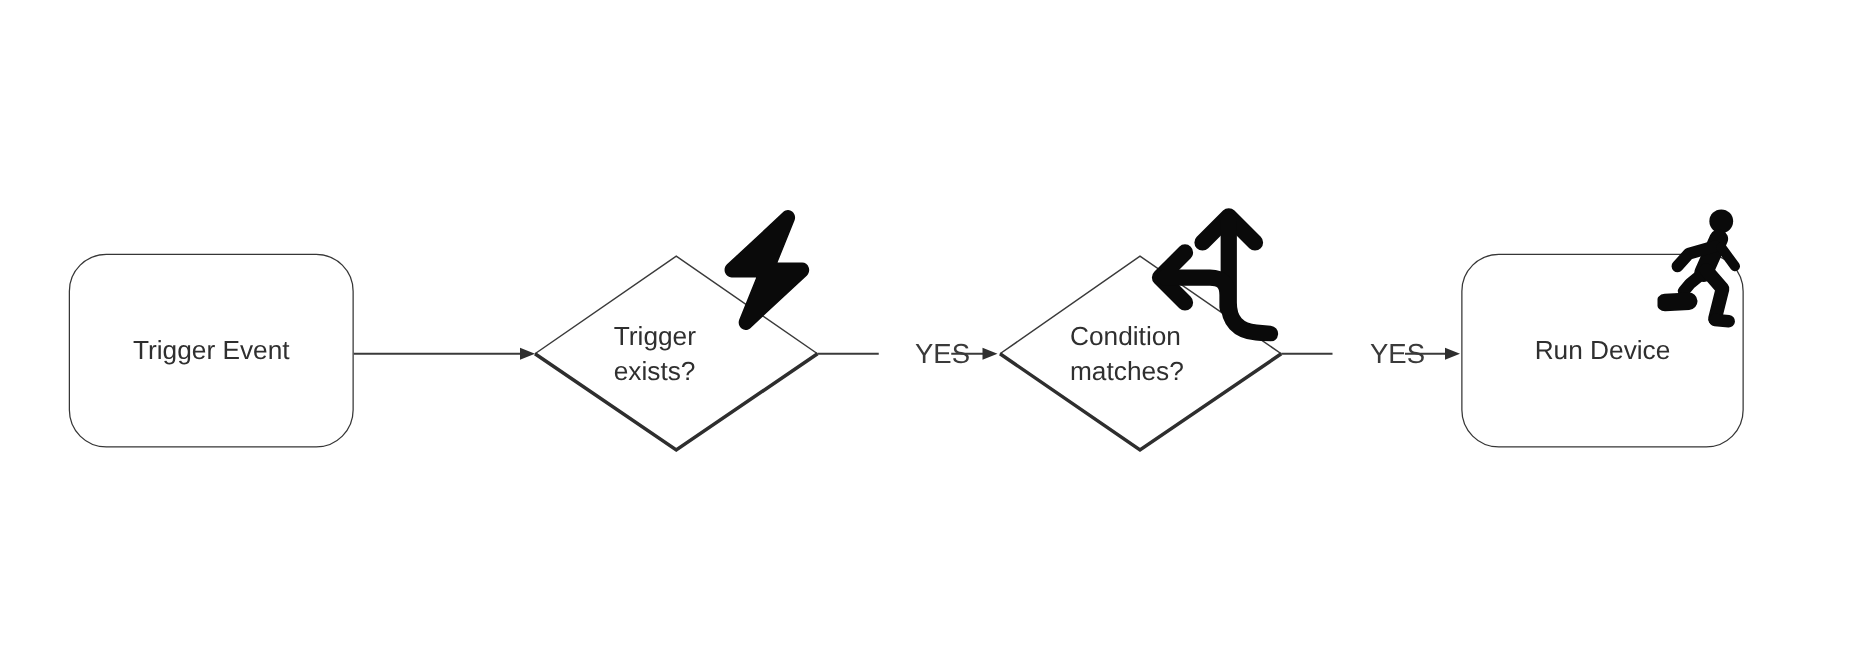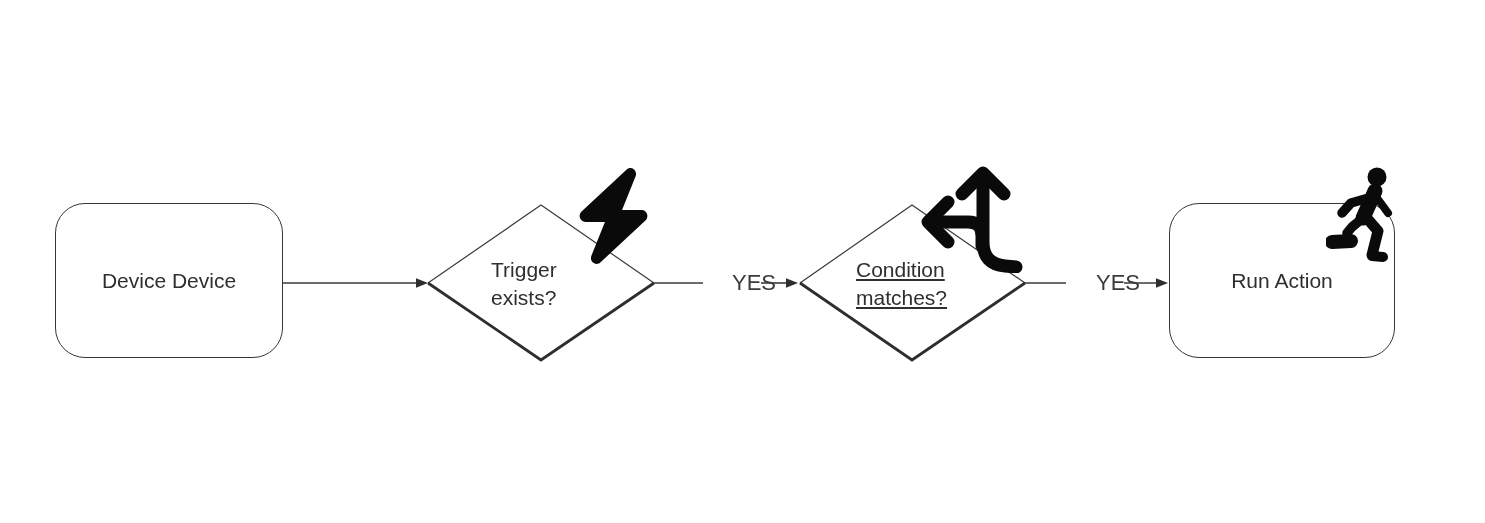--- a/index.html
+++ b/index.html
@@ -35,21 +35,21 @@
   #node-device-event { left: 55px; top: 203px; width: 228px; height: 155px; }
   #node-run-action  { left: 1169px; top: 203px; width: 226px; height: 155px; }
   .diamond-label {
     position: absolute;
     text-align: left;
     color: #2f2f2f;
     font-size: 21px;
     line-height: 28px;
   }
   #label-trigger   { left: 491px; top: 256px; width: 100px; }
-  #label-condition { left: 856px; top: 256px; width: 112px; text-decoration: underline; }
+  #label-condition { left: 856px; top: 256px; width: 112px; }
   .edge-label {
     position: absolute;
     width: 90px;
     text-align: right;
     color: #3a3a3a;
     font-size: 22px;
     line-height: 30px;
   }
   #edge-label-1 { left: 686px; top: 268px; }
   #edge-label-2 { left: 1050px; top: 268px; }
@@ -89,25 +89,25 @@
     </g>
 
     <g>
       <line x1="1025" y1="283" x2="1066" y2="283" stroke="#3a3a3a" stroke-width="1.6"></line>
       <line x1="1124" y1="283" x2="1159" y2="283" stroke="#3a3a3a" stroke-width="1.6"></line>
       <polygon points="1168,283 1156,278.2 1156,287.8" fill="#2e2e2e"></polygon>
     </g>
   </svg>
 
   <div class="node" id="node-device-event">
-    <span>Device Device</span>
+    <span>Trigger Event</span>
   </div>
 
   <div class="node" id="node-run-action">
-    <span>Run Action</span>
+    <span>Run Device</span>
   </div>
 
   <div class="diamond-label" id="label-trigger">Trigger exists?</div>
 
   <div class="diamond-label" id="label-condition">Condition matches?</div>
 
   <div class="edge-label" id="edge-label-1">YES</div>
 
   <div class="edge-label" id="edge-label-2">YES</div>
 

